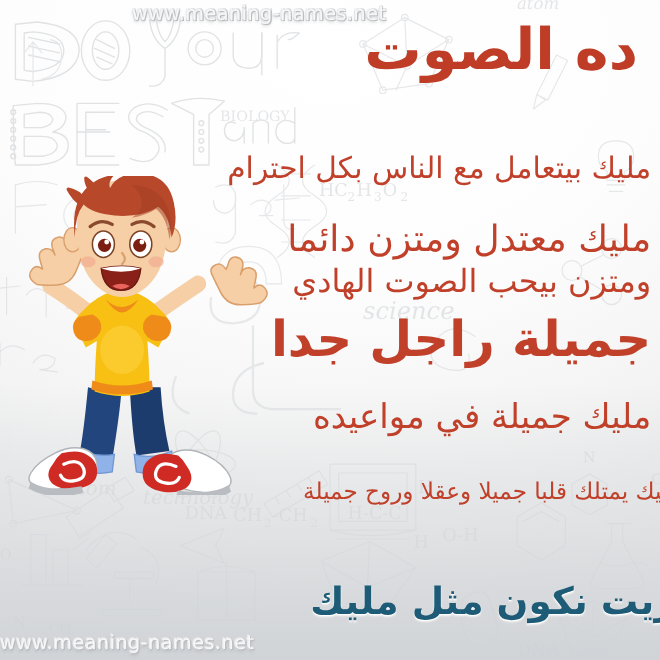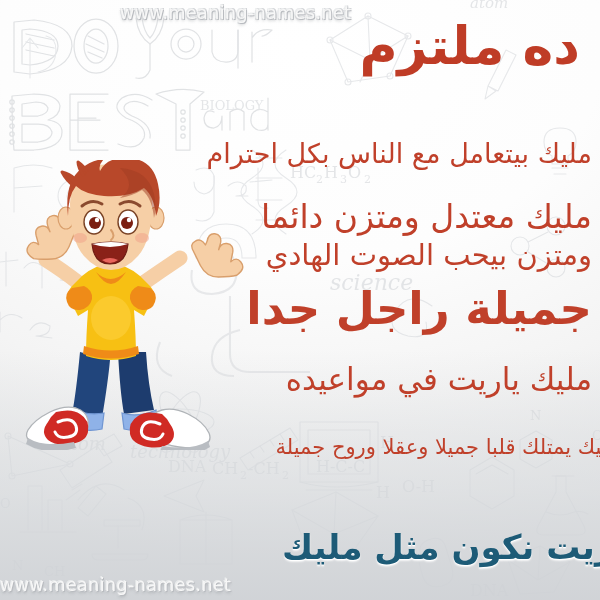--- a/index.html
+++ b/index.html
@@ -361,26 +361,26 @@
       <path d="M82 84 q20 -4 36 0 q-18 6 -36 0 z" fill="#ffffff"></path>
       <path d="M92 100 q8 6 16 0 q-8 -4 -16 0 z" fill="#e8645c"></path>
 
       <ellipse cx="70" cy="78" rx="7" ry="5" fill="#f0a48a" opacity=".55"></ellipse>
       <ellipse cx="132" cy="78" rx="7" ry="5" fill="#f0a48a" opacity=".55"></ellipse>
     </g>
   </svg>
 
   <div class="wm" id="wm-top">www.meaning-names.net</div>
 
-  <div class="ar" id="title">ده ملتزم</div>
+  <div class="ar" id="title">ده الصوت</div>
 
   <div class="ar" id="l1">مليك بيتعامل مع الناس بكل احترام</div>
   <div class="ar" id="l2">مليك معتدل ومتزن دائما</div>
   <div class="ar" id="l3">ومتزن بيحب الصوت الهادي</div>
   <div class="ar" id="l4">جميلة راجل جدا</div>
-  <div class="ar" id="l5">مليك ياريت في مواعيده</div>
+  <div class="ar" id="l5">مليك جميلة في مواعيده</div>
   <div class="ar" id="l6">مليك يمتلك قلبا جميلا وعقلا وروح جميلة</div>
 
   <div class="ar" id="l7">ياريت نكون مثل مليك</div>
 
   <div class="wm" id="wm-bottom">www.meaning-names.net</div>
 
 </div>
 
 </body></html>

